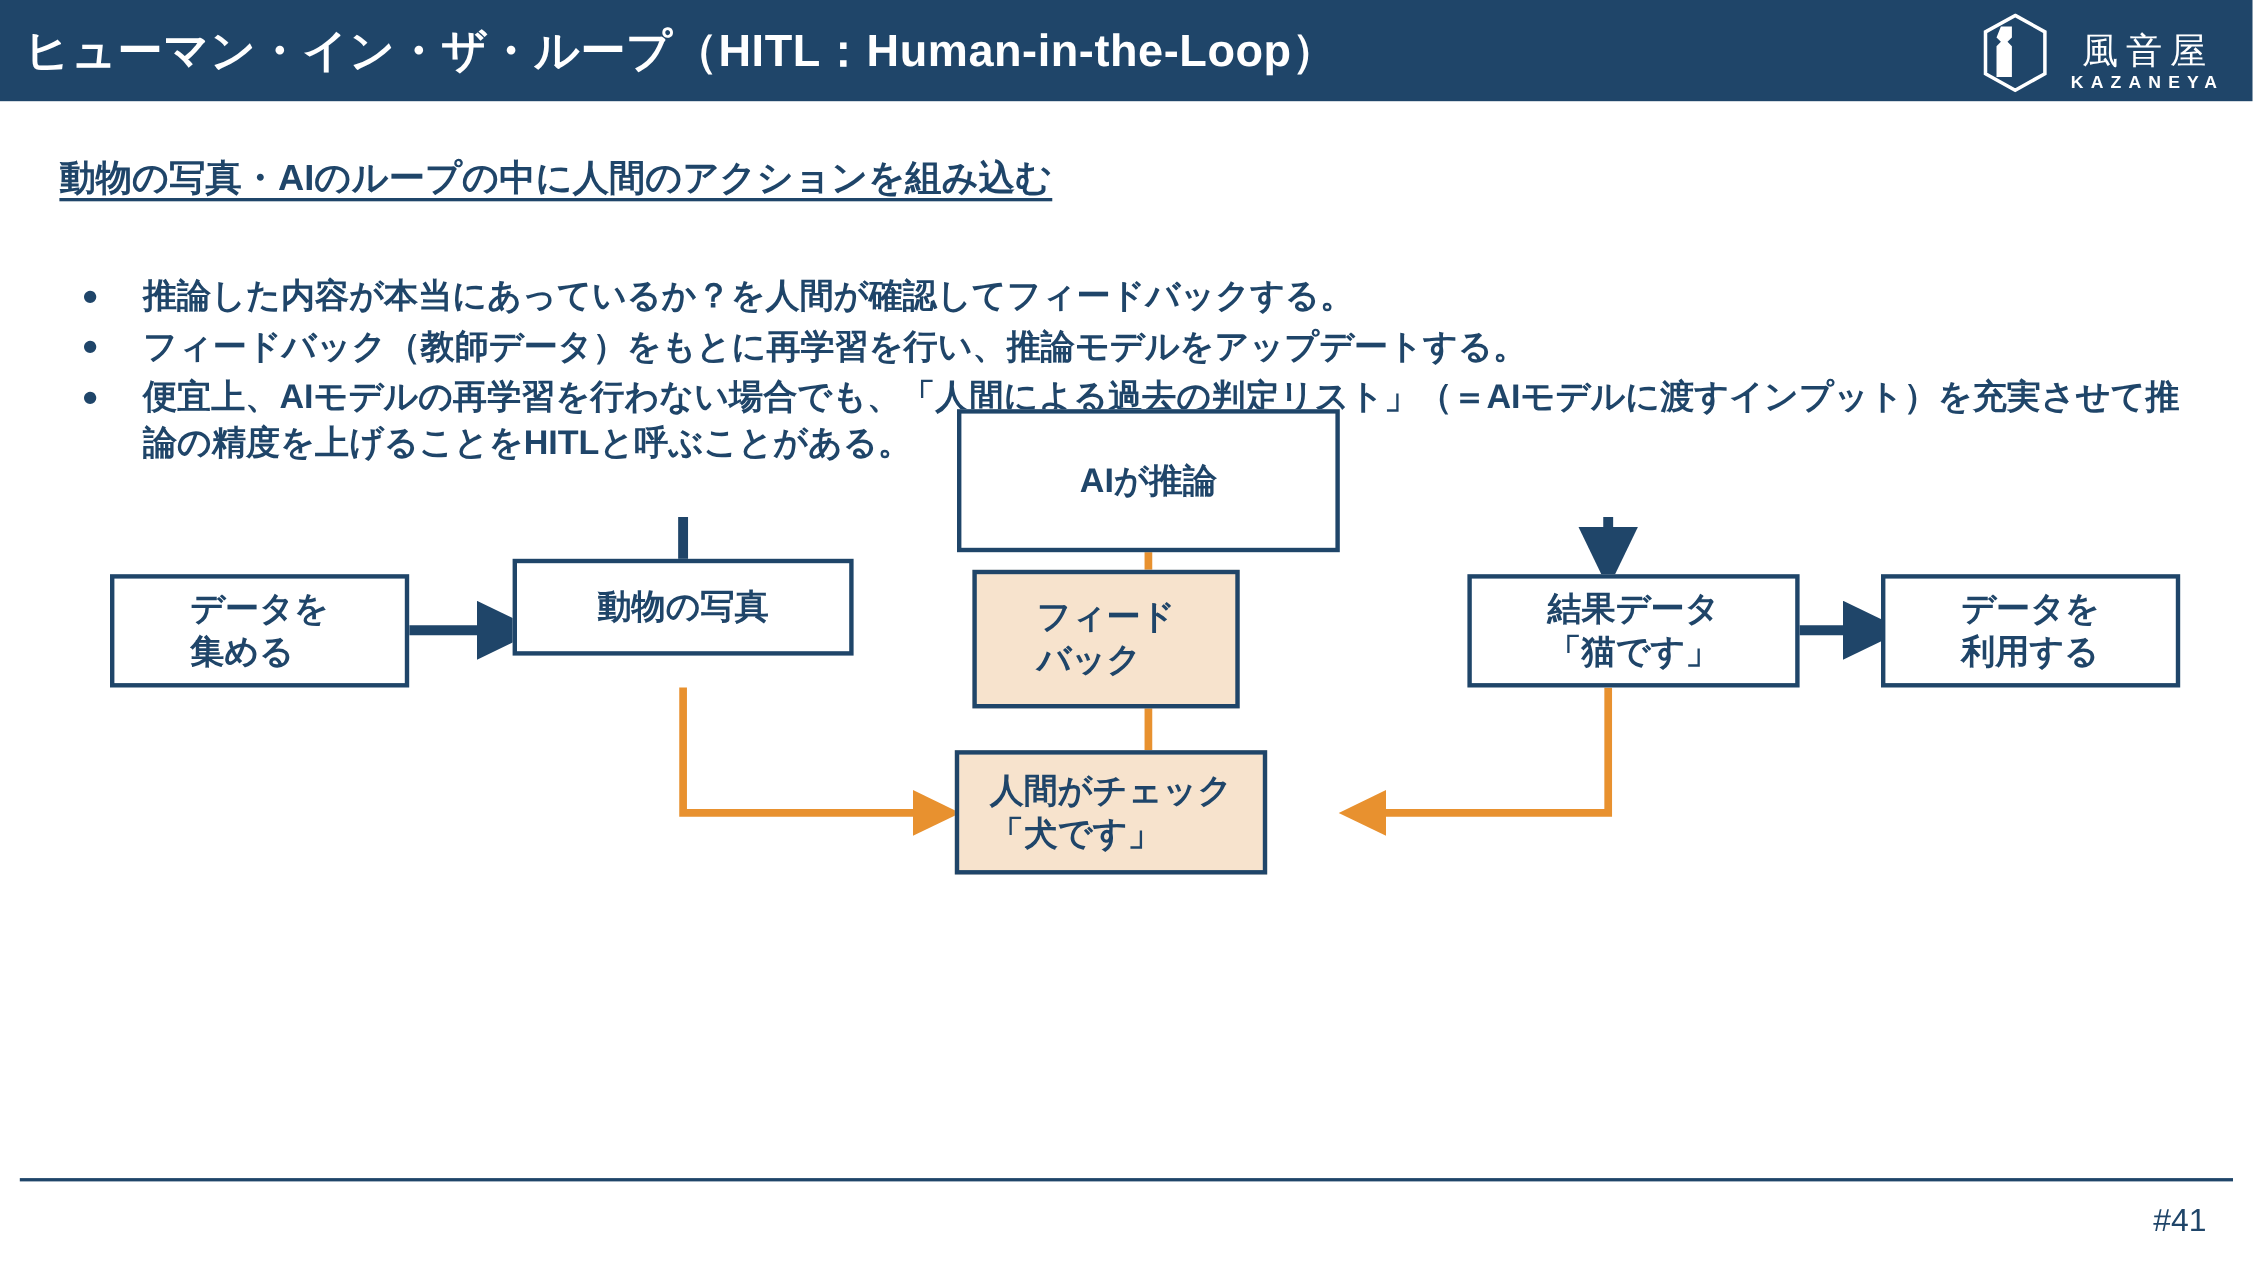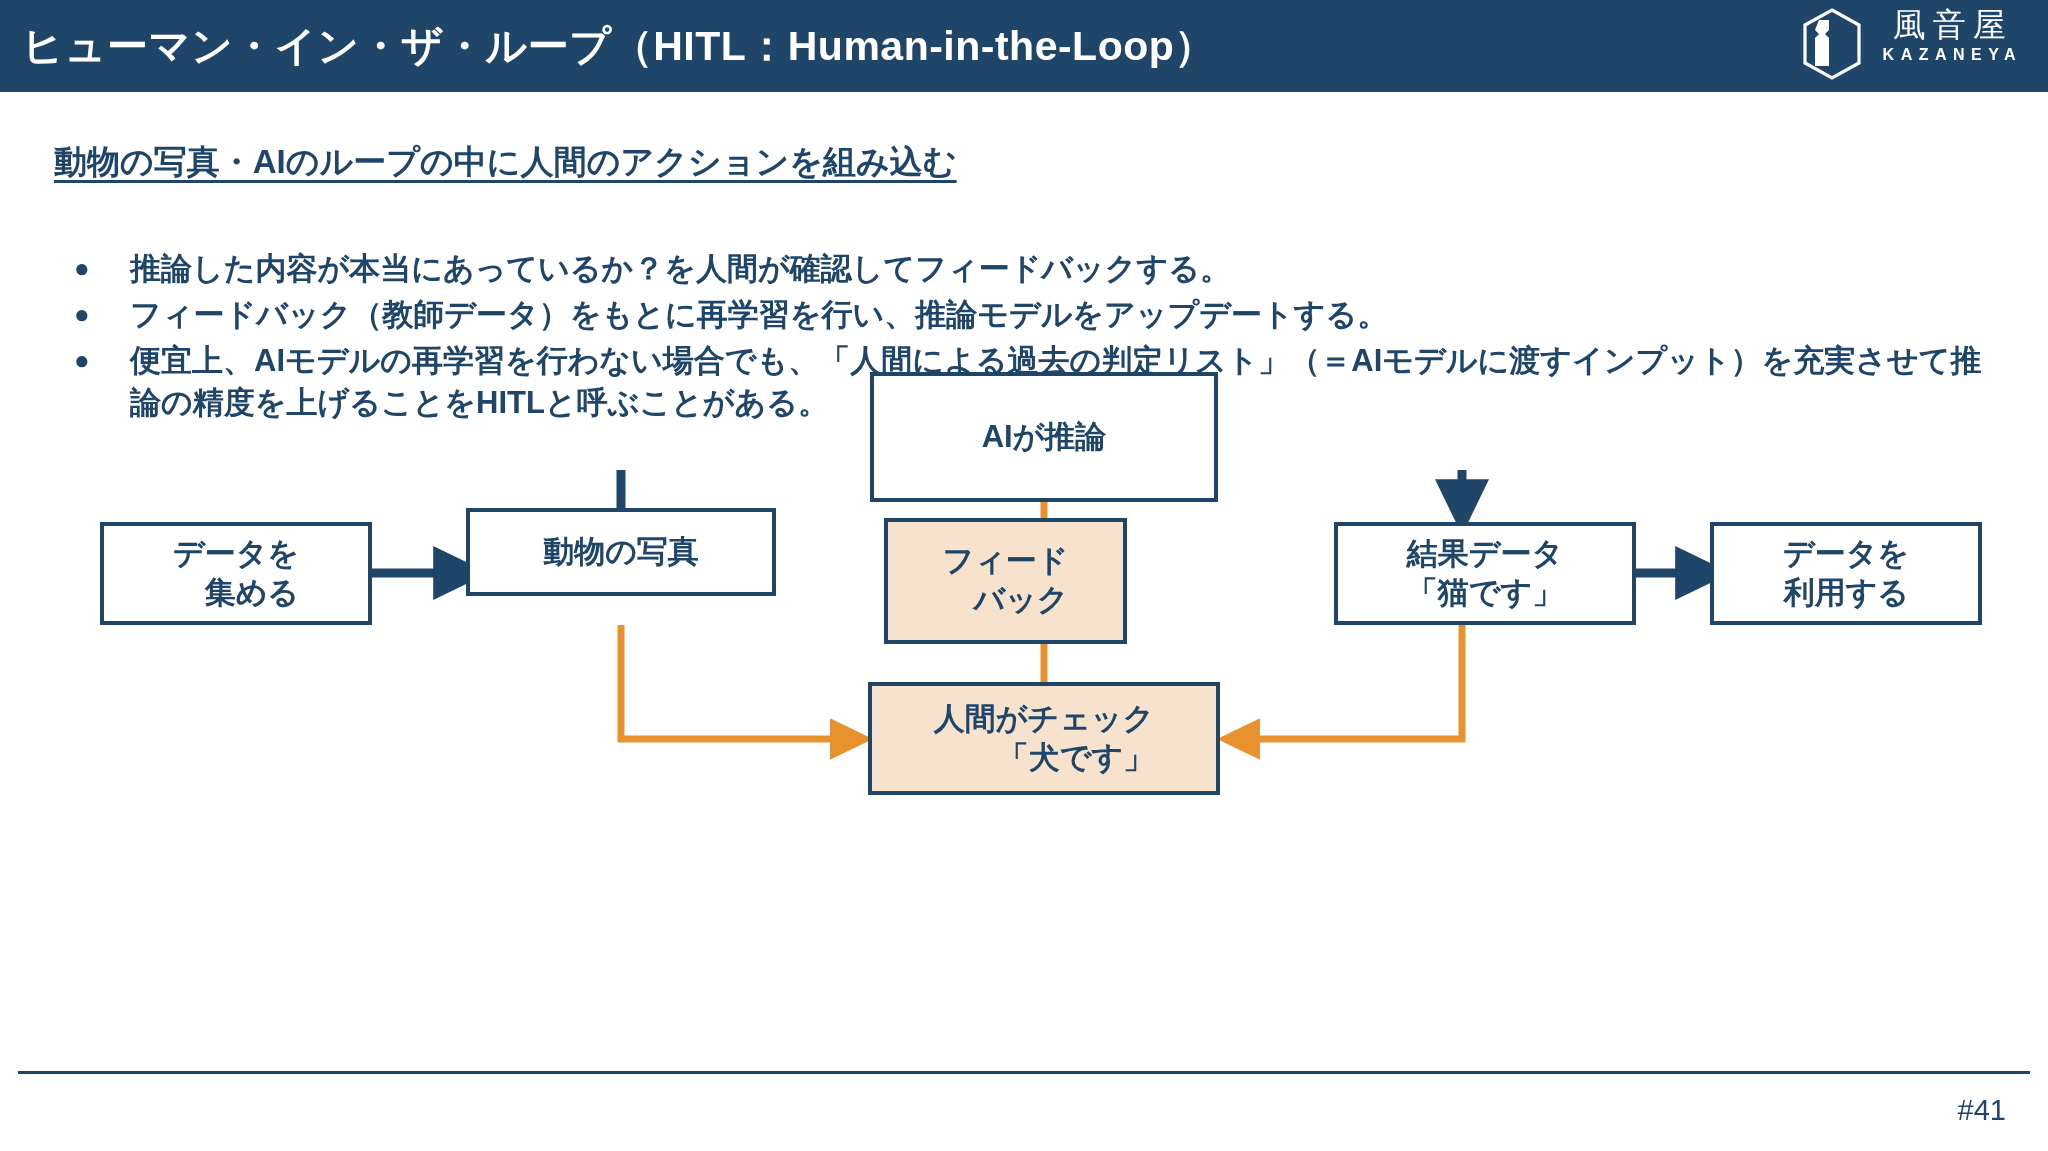--- a/index.html
+++ b/index.html
@@ -37,21 +37,21 @@
     font-weight: bold;
     letter-spacing: 0.5px;
     white-space: nowrap;
   }
   .logo-wrap {
     position: absolute;
     right: 26px;
     top: 8px;
     height: 76px;
     display: flex;
-    align-items: flex-start;
+    align-items: flex-end;
     gap: 14px;
   }
   .logo-mark { width: 62px; height: 72px; display:block; }
   .logo-text-block {
     display: flex;
     flex-direction: column;
     align-items: center;
     justify-content: center;
     line-height: 1;
   }
@@ -129,33 +129,33 @@
     box-sizing: border-box;
     border: 4px solid #1F4569;
     background: #ffffff;
     color: #1F4569;
     font-size: 31px;
     font-weight: bold;
     line-height: 1.25;
     display: flex;
     align-items: center;
     justify-content: center;
-    text-align: right;
+    text-align: left;
     z-index: 3;
   }
   .node.accent { background: #F7E3CD; }
 
   
   #node-collect   { left: 100px;  top: 52px;  width: 272px; height: 103px; }
   #node-photos    { left: 466px;  top: 38px;  width: 310px; height: 88px; }
   #node-ai        { left: 870px;  top: -98px; width: 348px; height: 130px; }
   #node-feedback  { left: 884px;  top: 48px;  width: 243px; height: 126px; }
   #node-result    { left: 1313px; top: 52px;  width: 302px; height: 103px; margin-left: 21px; }
   #node-use       { left: 1710px; top: 52px;  width: 272px; height: 103px; }
-  #node-human     { left: 868px;  top: 212px; width: 352px; height: 113px; }
+  #node-human     { left: 868px;  top: 212px; width: 284px; height: 113px; }
 
   
   .footer-rule {
     position: absolute;
     left: 18px;
     top: 1071px;
     width: 2012px;
     height: 0;
     border-top: 3px solid #1F4569;
   }

